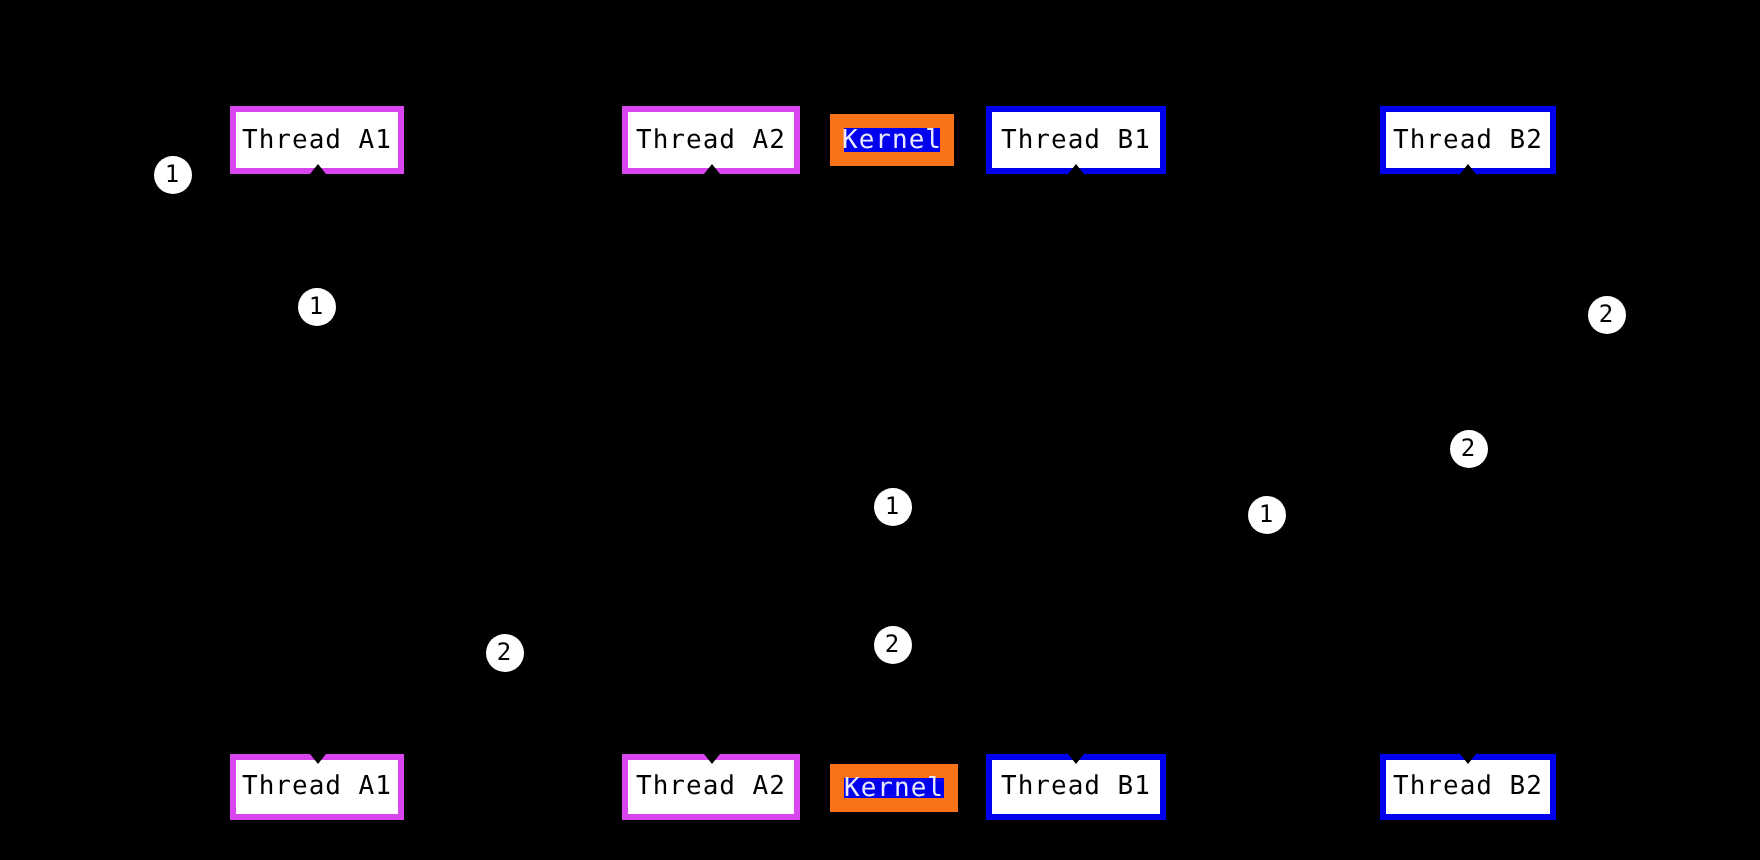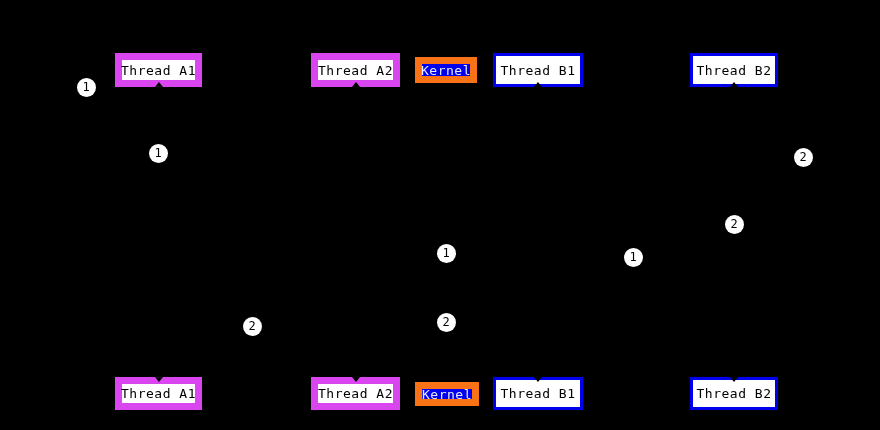--- a/index.html
+++ b/index.html
@@ -20,21 +20,21 @@
     box-sizing: border-box;
     display: flex;
     align-items: center;
     justify-content: center;
     font-size: 13px;
     letter-spacing: 0.5px;
     white-space: nowrap;
   }
   .node.red {
     background: #ffffff;
-    border: 7px solid #d946ef;
+    border: 3px solid #d946ef;
     color: #000000;
   }
   .node.blue {
     background: #ffffff;
     border: 3px solid #0000ee;
     color: #000000;
   }
   .node.kernel {
     background: #0000ee;
     border: 7px solid #f97316;

